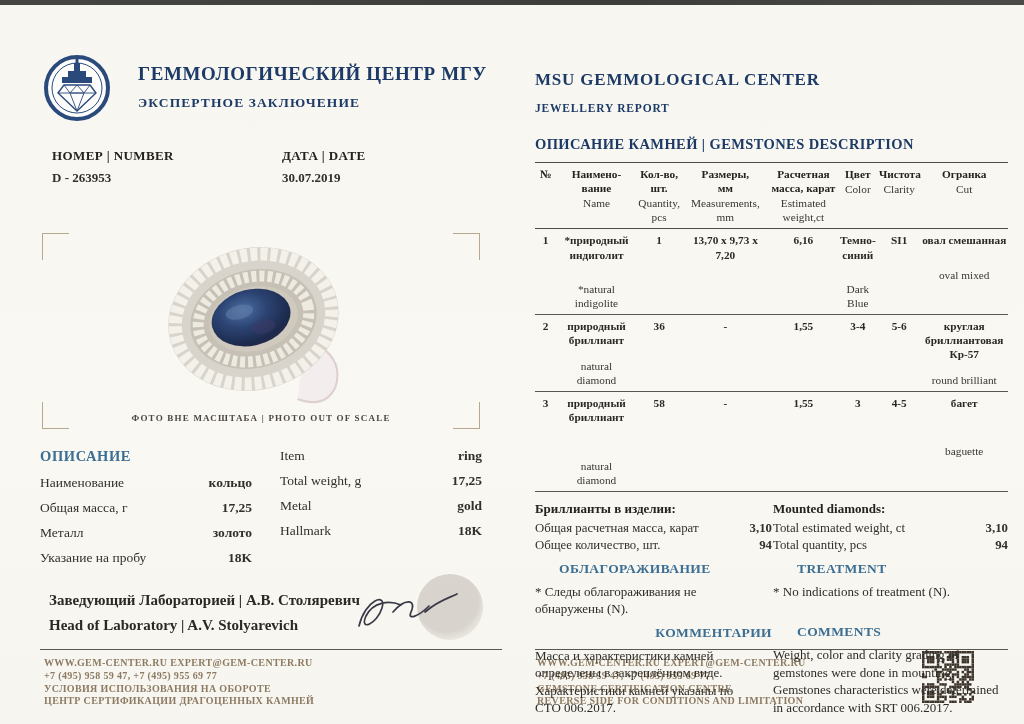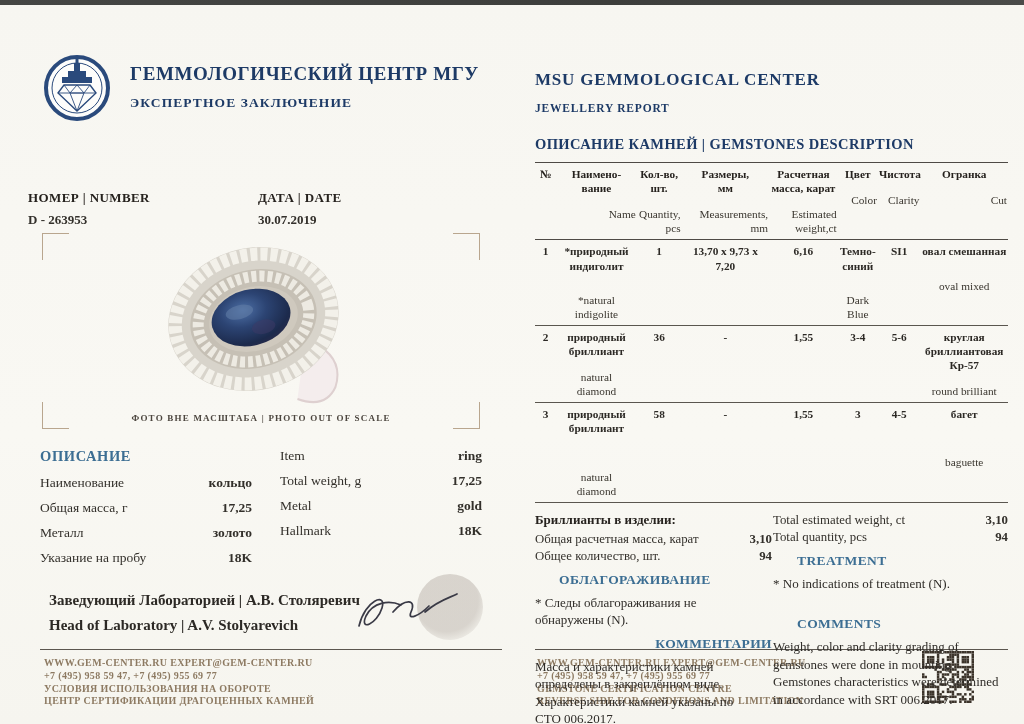--- a/index.html
+++ b/index.html
@@ -9,26 +9,26 @@
         linear-gradient(180deg,#f7f6f1 0%,#f9f8f3 60%,#f6f5ef 100%);}
   .scan-edge{position:absolute;top:0;left:0;width:1024px;height:5px;
         background:linear-gradient(90deg,#454644,#3d3e3c 60%,#4a4b49);}
   .pre{white-space:pre-line;}
   .navy{color:#1d3a66;}
   .blueh{color:#3c6e93;}
 
   
   .brand{position:absolute;left:44px;top:55px;display:flex;align-items:flex-start;}
   .logo{width:66px;height:66px;flex:0 0 66px;}
-  .brand-text{margin-left:20px;padding-top:8px;}
+  .brand-text{margin-left:28px;padding-top:8px;}
   .brand-title{font-size:19px;font-weight:600;letter-spacing:.6px;}
   .brand-sub{font-size:13.5px;font-weight:600;letter-spacing:1.1px;margin-top:10px;}
 
-  .meta{position:absolute;left:28px;top:148px;width:440px;display:grid;
-        grid-template-columns:230px 1fr;margin-top:42px;}
+  .meta{position:absolute;left:52px;top:148px;width:440px;display:grid;
+        grid-template-columns:230px 1fr;}
   .meta-label{font-size:13px;font-weight:700;letter-spacing:.4px;color:#26221e;}
   .meta-value{font-size:13px;font-weight:600;margin-top:6px;color:#33302b;}
 
   .photo-area{position:absolute;left:42px;top:233px;width:438px;height:196px;}
   .bracket{position:absolute;width:26px;height:26px;border:0 solid #b9a68e;}
   .bk-tl{left:0;top:0;border-left-width:1.5px;border-top-width:1.5px;}
   .bk-tr{right:0;top:0;border-right-width:1.5px;border-top-width:1.5px;}
   .bk-bl{left:0;bottom:0;border-left-width:1.5px;border-bottom-width:1.5px;}
   .bk-br{right:0;bottom:0;border-right-width:1.5px;border-bottom-width:1.5px;}
   .ring-wrap{position:absolute;left:50%;top:2px;transform:translateX(-52%);}
@@ -64,21 +64,21 @@
   .rtitle{font-size:17px;font-weight:600;letter-spacing:.8px;margin:8px 0 0 0;}
   .rsub{font-size:11.5px;font-weight:600;letter-spacing:.8px;margin-top:12px;}
   .gem-heading{font-size:14.5px;font-weight:600;letter-spacing:.4px;margin-top:22px;}
 
   table.gems{width:100%;border-collapse:collapse;margin-top:9px;table-layout:fixed;}
   table.gems th,table.gems td{vertical-align:top;padding:4px 1px;text-align:center;
         font-size:11.3px;line-height:1.25;}
   table.gems thead tr{border-top:1.5px solid #4e4a45;border-bottom:1px solid #4e4a45;}
   table.gems tbody tr{border-bottom:1px solid #5a564f;}
   .th-ru{font-weight:700;color:#26221e;}
-  .th-en{font-weight:400;color:#3a362f;margin-top:12px;text-align:right;}
+  .th-en{font-weight:400;color:#3a362f;margin-top:1px;}
   td .ru{font-weight:600;color:#2c2925;}
   td .en{font-weight:400;color:#3a362f;margin-top:20px;}
   tr.r2 td .en{margin-top:12px;}
   tr.r3 td .en{margin-top:34px;}
   col.c-num{width:4.5%;} col.c-name{width:17%;} col.c-qty{width:9.5%;}
   col.c-size{width:18.5%;} col.c-wt{width:14.5%;} col.c-col{width:8.5%;}
   col.c-cl{width:9%;} col.c-cut{width:18.5%;}
   td.num,th.num{text-align:left;padding-left:5px;font-weight:600;}
 
   .summary{display:grid;grid-template-columns:237px 1fr;margin-top:9px;}
@@ -639,20 +639,21 @@
           <span>Общее количество, шт.</span>
           <span class="val">94</span>
         </div>
         <div class="sec-h blueh">ОБЛАГОРАЖИВАНИЕ</div>
         <div class="sec-txt" style="width:210px;">* Следы облагораживания не обнаружены (N).</div>
         <div class="sec-h blueh cmt-ru">КОММЕНТАРИИ</div>
         <div class="sec-txt" style="width:225px;">Масса и характеристики камней определены в закреплённом виде. Характеристики камней указаны по СТО 006.2017.</div>
       </div>
 
       <div class="sum-en">
+        <div class="sum-title">Mounted diamonds:</div>
         <div class="sum-row">
           <span>Total estimated weight, ct</span>
           <span class="val">3,10</span>
         </div>
         <div class="sum-row">
           <span>Total quantity, pcs</span>
           <span class="val">94</span>
         </div>
         <div class="sec-h blueh">TREATMENT</div>
         <div class="sec-txt">* No indications of treatment (N).</div>

